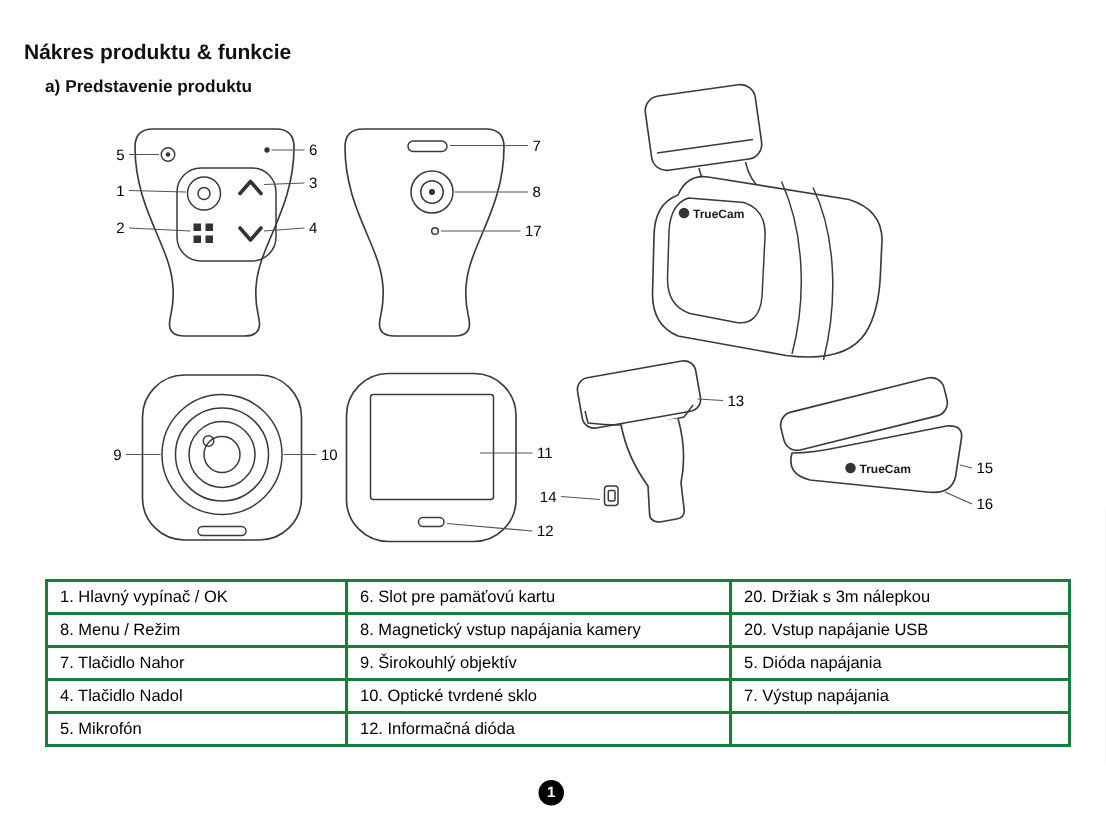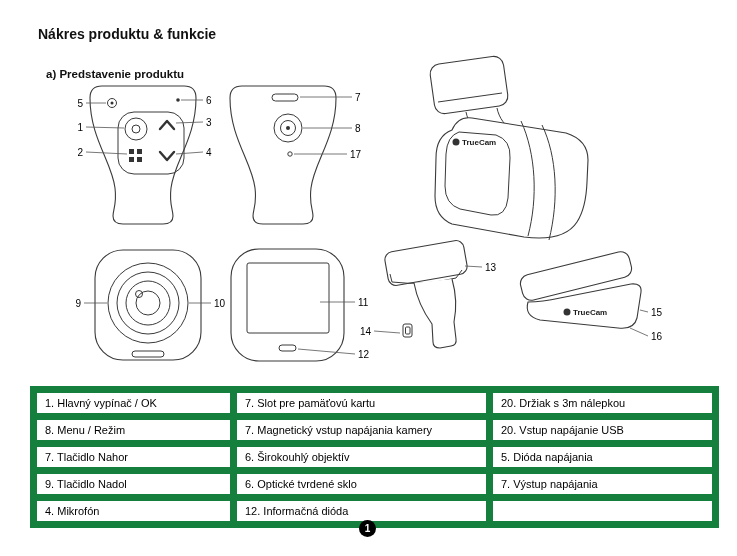--- a/index.html
+++ b/index.html
@@ -1,37 +1,37 @@
 <!DOCTYPE html>
 <html><head>
 <meta charset="utf-8">
 <style>
   html,body { margin:0; padding:0; background:#e8e8e8; }
   .page {
     position:relative; width:737px; height:556px; background:#ffffff;
     font-family:"Liberation Sans", sans-serif; color:#111; overflow:hidden;
     margin:0 auto;
   }
-  .title { position:absolute; left:38px; top:26px; margin:0; font-size:14px; font-weight:bold; }
-  .subtitle { position:absolute; left:30px; top:52px; margin:16px; font-size:11.5px; font-weight:bold; }
+  .title { position:absolute; left:16px; top:26px; margin:0; font-size:14px; font-weight:bold; }
+  .subtitle { position:absolute; left:30px; top:52px; margin:0; font-size:11.5px; font-weight:bold; }
   svg.diagram { position:absolute; left:0; top:50px; }
 
   .outline { fill:#ffffff; stroke:#3a3a3a; stroke-width:1.1; stroke-linejoin:round; }
   .thin    { fill:none; stroke:#3a3a3a; stroke-width:1; stroke-linejoin:round; }
   .fillicon{ fill:#333; stroke:none; }
   .chev    { fill:none; stroke:#333; stroke-width:2.4; stroke-linecap:round; stroke-linejoin:round; }
   .leader  { stroke:#555; stroke-width:0.8; fill:none; }
   text.num { font-family:"Liberation Sans",sans-serif; font-size:10px; fill:#000; }
   text.logo{ font-family:"Liberation Sans",sans-serif; font-size:8px; font-weight:bold; fill:#1a1a1a; }
 
   table.legend {
     position:absolute; left:30px; top:386px; width:682px;
     border-collapse:collapse; table-layout:fixed; font-size:11px; color:#000;
   }
-  table.legend td { border:7px solid #15803d; padding:3px 8px; line-height:14px;
+  table.legend td { border:2px solid #15803d; padding:3px 8px; line-height:14px;
     white-space:nowrap; overflow:hidden; }
 
   .pagenum-badge {
     position:absolute; left:359px; top:520px; width:17px; height:17px;
     border-radius:50%; background:#000; color:#fff;
     display:flex; align-items:center; justify-content:center;
     font-size:10px; font-weight:bold;
   }
 </style>
 </head>
@@ -192,40 +192,40 @@
 
   <table class="legend">
     <colgroup>
         <col style="width:200px">
         <col style="width:256px">
         <col style="width:226px">
       </colgroup>
     <tbody>
       <tr>
         <td>1. Hlavný vypínač / OK</td>
-        <td>7. Slot pre pamäťovú kartu</td>
+        <td>6. Slot pre pamäťovú kartu</td>
         <td>20. Držiak s 3m nálepkou</td>
       </tr>
       <tr>
         <td>8. Menu / Režim</td>
-        <td>7. Magnetický vstup napájania kamery</td>
+        <td>8. Magnetický vstup napájania kamery</td>
         <td>20. Vstup napájanie USB</td>
       </tr>
       <tr>
         <td>7. Tlačidlo Nahor</td>
-        <td>6. Širokouhlý objektív</td>
+        <td>9. Širokouhlý objektív</td>
         <td>5. Dióda napájania</td>
       </tr>
       <tr>
-        <td>9. Tlačidlo Nadol</td>
-        <td>6. Optické tvrdené sklo</td>
+        <td>4. Tlačidlo Nadol</td>
+        <td>10. Optické tvrdené sklo</td>
         <td>7. Výstup napájania</td>
       </tr>
       <tr>
-        <td>4. Mikrofón</td>
+        <td>5. Mikrofón</td>
         <td>12. Informačná dióda</td>
         <td></td>
       </tr>
     </tbody>
   </table>
 
   <div class="pagenum-badge">
     <span>1</span>
   </div>
 

